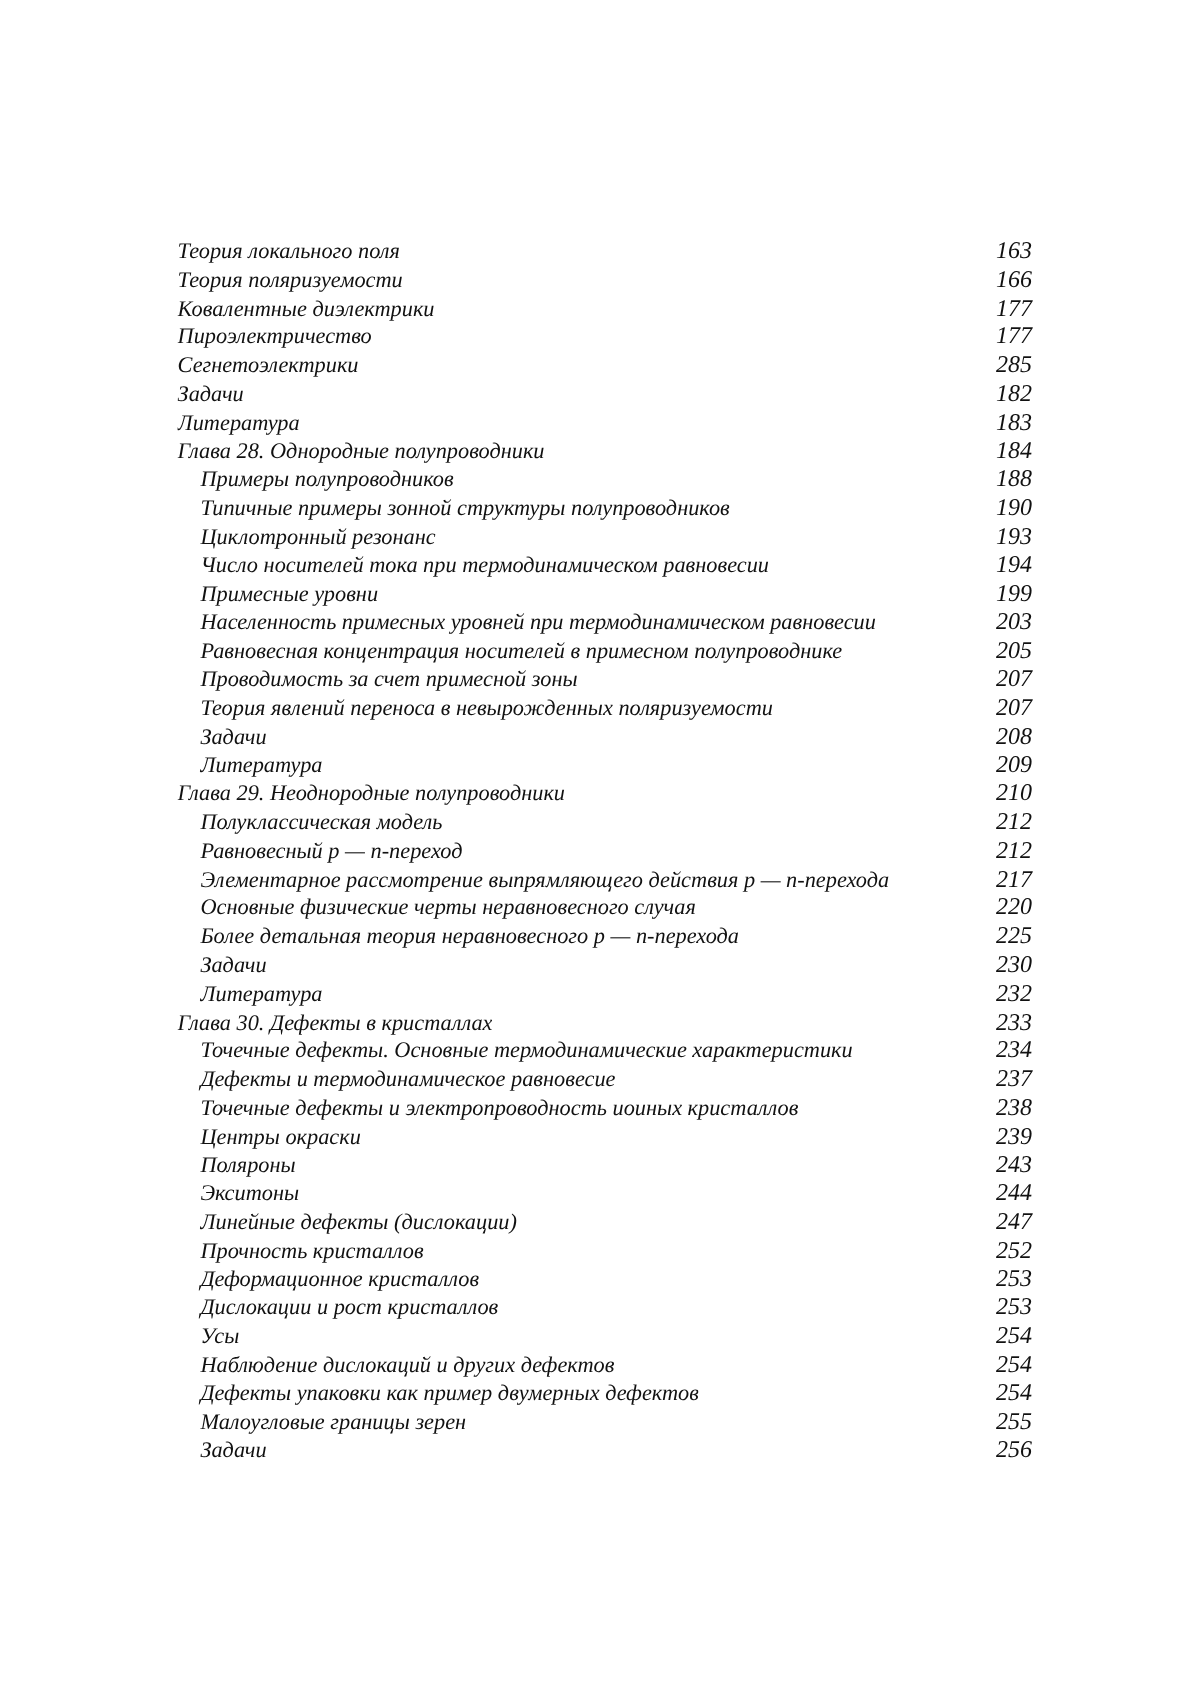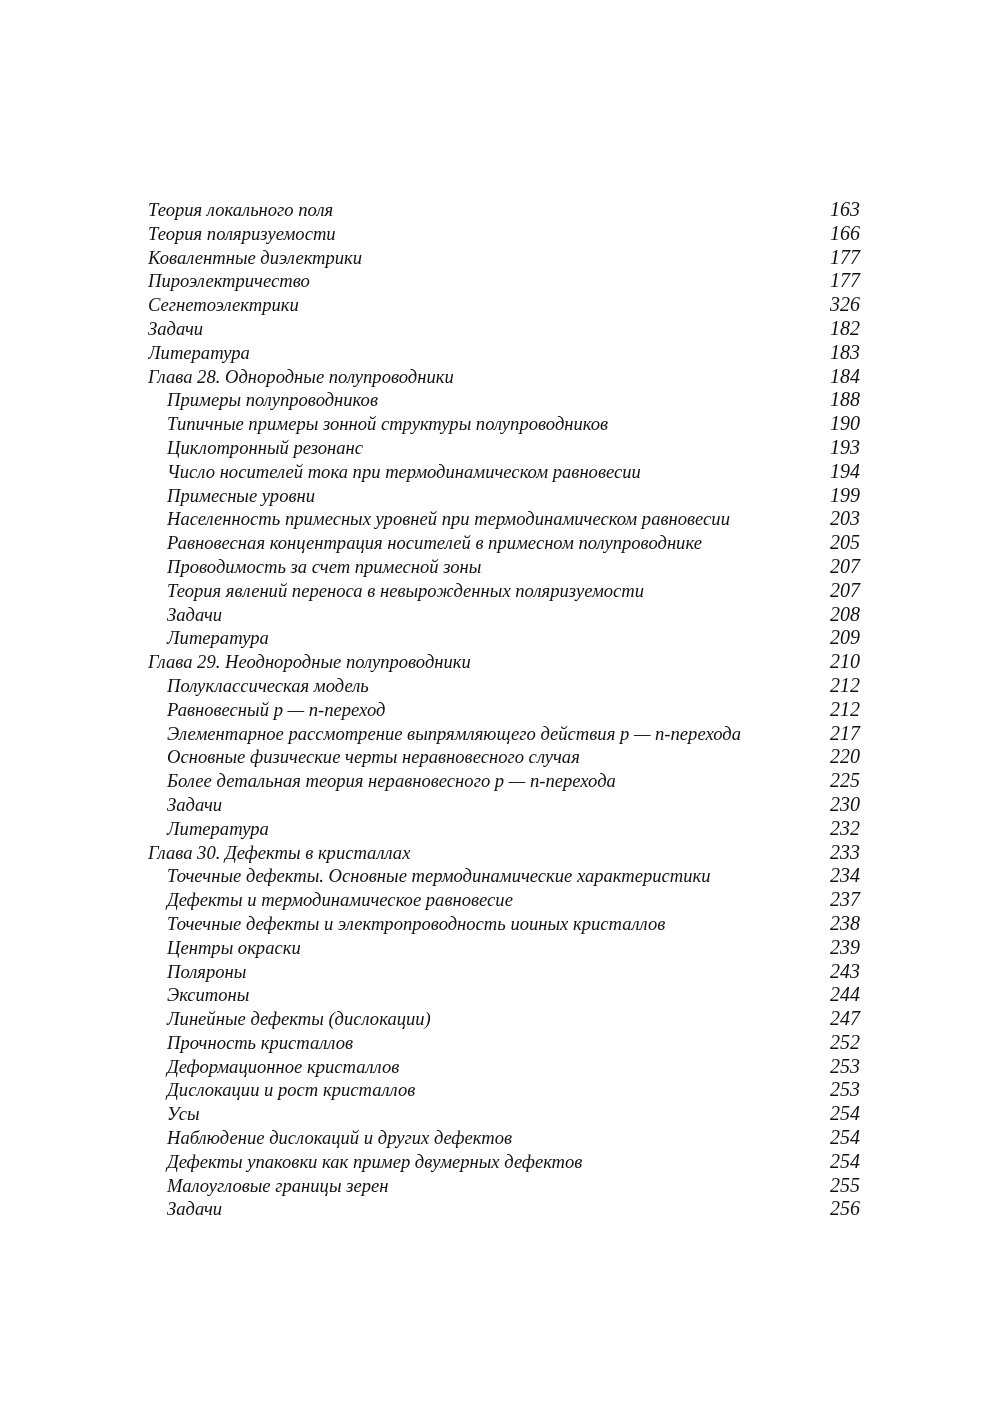--- a/index.html
+++ b/index.html
@@ -91,21 +91,21 @@
         <span class="toc-page">177</span>
       </div>
       <div class="toc-row lvl-0">
         <span class="toc-title">Пироэлектричество</span>
         <span class="toc-spacer"></span>
         <span class="toc-page">177</span>
       </div>
       <div class="toc-row lvl-0">
         <span class="toc-title">Сегнетоэлектрики</span>
         <span class="toc-spacer"></span>
-        <span class="toc-page">326</span>
+        <span class="toc-page">285</span>
       </div>
       <div class="toc-row lvl-0">
         <span class="toc-title">Задачи</span>
         <span class="toc-spacer"></span>
         <span class="toc-page">182</span>
       </div>
       <div class="toc-row lvl-0">
         <span class="toc-title">Литература</span>
         <span class="toc-spacer"></span>
         <span class="toc-page">183</span>

